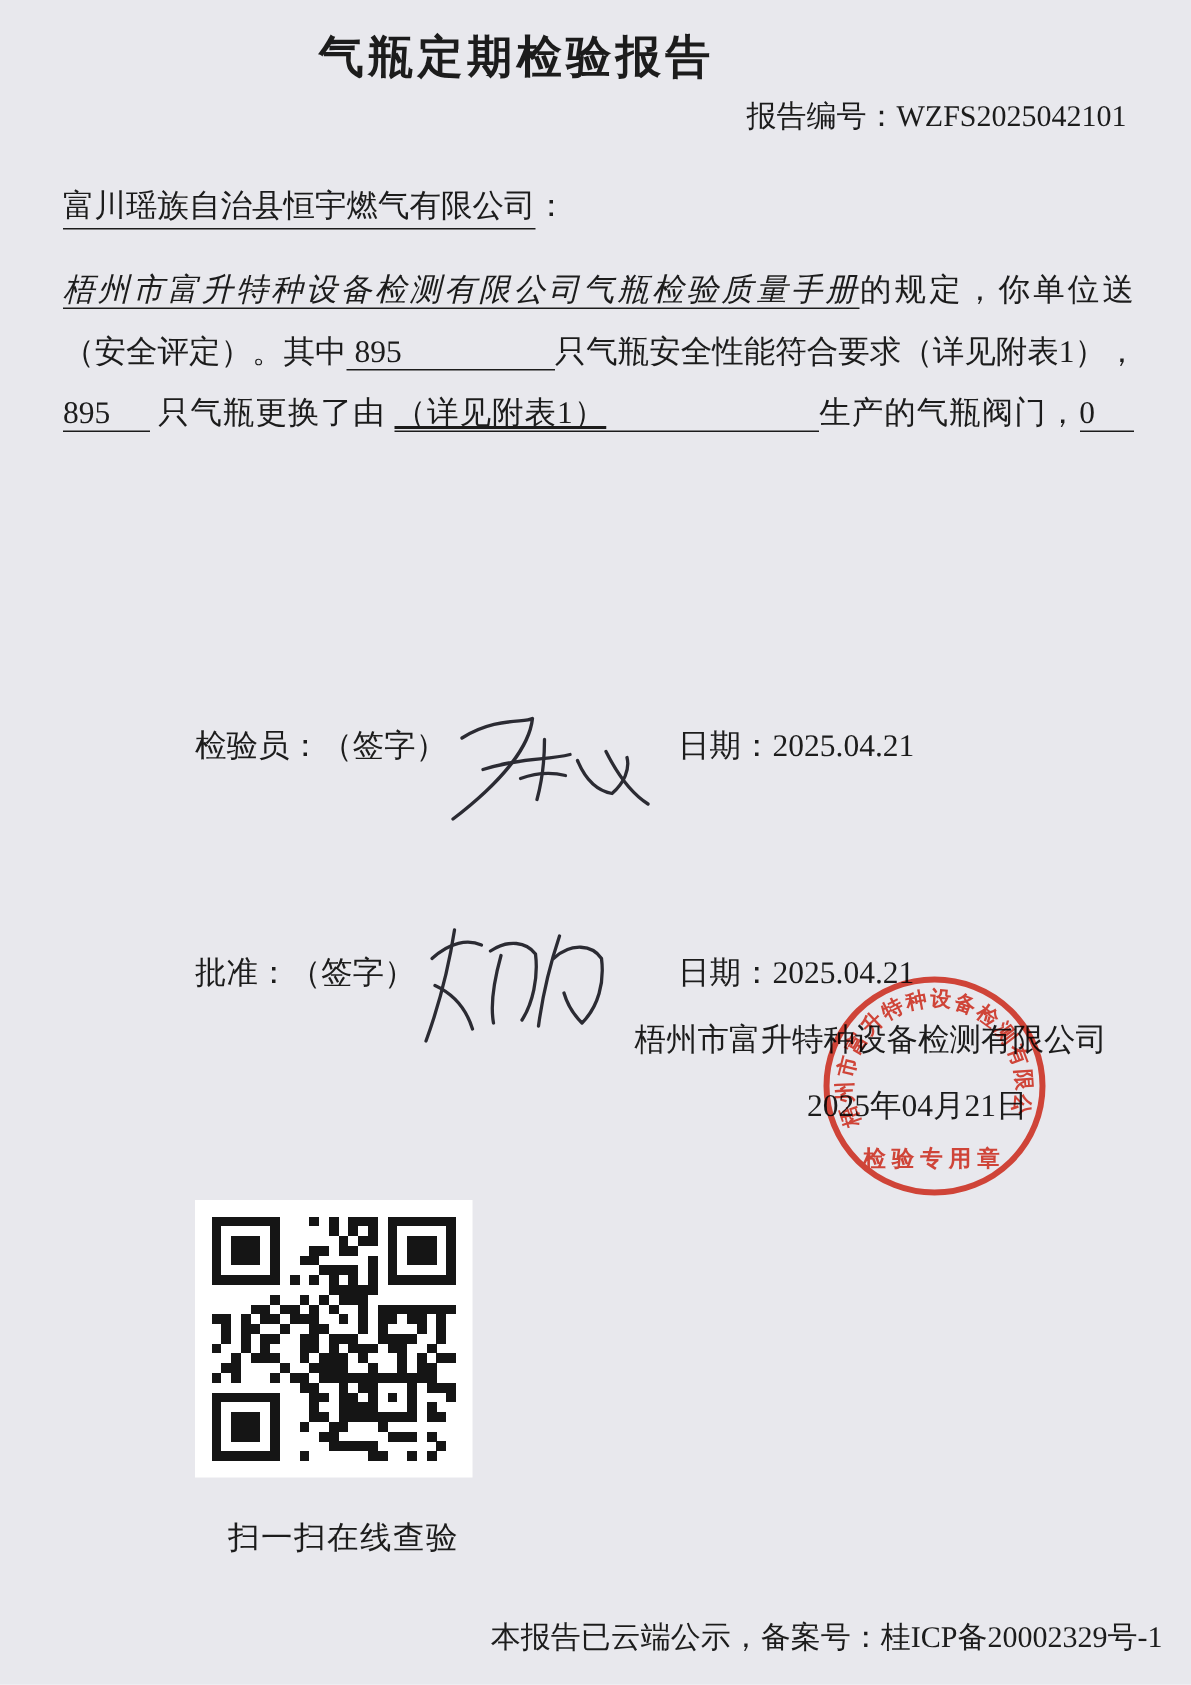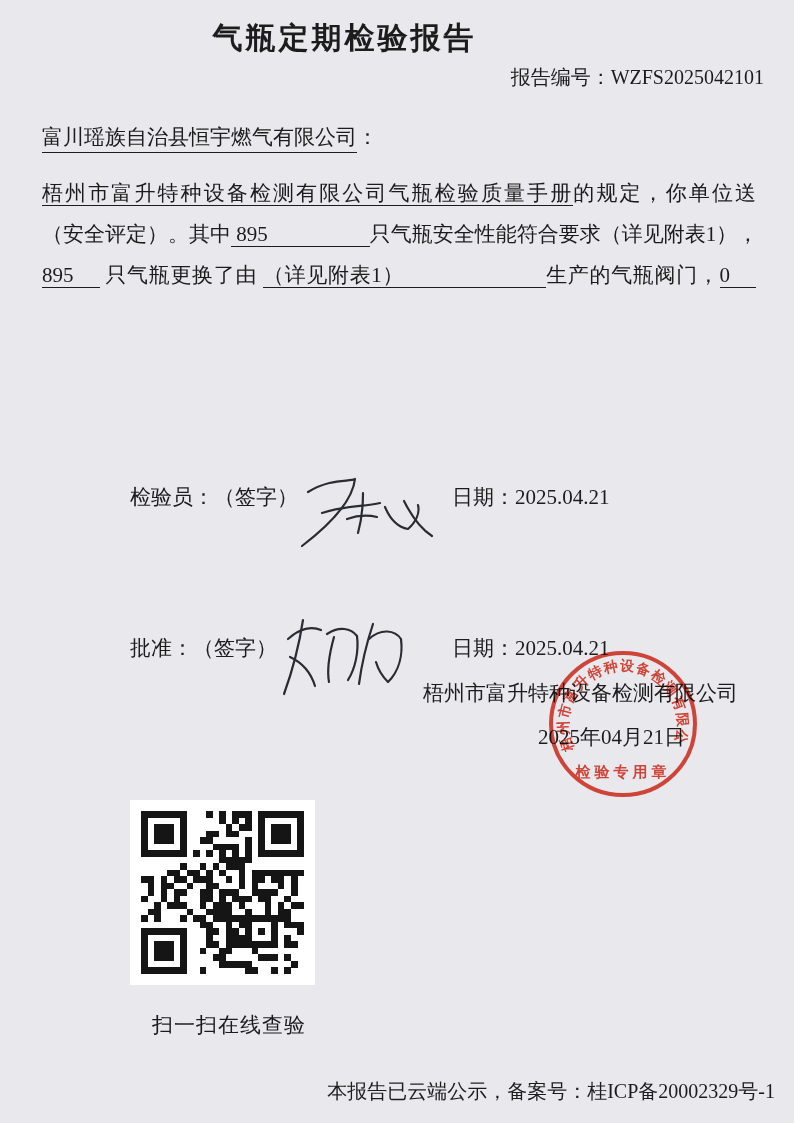--- a/index.html
+++ b/index.html
@@ -8,21 +8,21 @@
     background:#e8e8ed;
     font-family:"Liberation Serif","DejaVu Serif",serif;
     color:#1c1c1c;
   }
   .abs{position:absolute;}
   #title{
     top:18px;left:0;width:689px;text-align:center;
     font-size:30px;font-weight:bold;letter-spacing:3px;margin:0;
   }
   #report-no{
-    top:64px;right:30px;font-size:20px;white-space:nowrap;
+    top:64px;right:43px;font-size:20px;white-space:nowrap;
   }
   #addressee{
     top:123px;left:42px;font-size:21px;white-space:nowrap;text-align:center;
   }
   #addressee .u{border-bottom:1px solid #1c1c1c;padding-bottom:3px;}
   #paragraph{top:173px;left:42px;width:714px;}
   .pline{
     height:41px;line-height:41px;font-size:21px;white-space:nowrap;
   }
   .pline.just{text-align:justify;text-align-last:justify;}
@@ -49,23 +49,23 @@
 </head>
 <body style="background: rgb(232, 232, 237); color: rgb(28, 28, 28);">
 
 <h1 id="title" class="abs">气瓶定期检验报告</h1>
 
 <div id="report-no" class="abs"><span>报告编号：</span><span>WZFS2025042101</span></div>
 
 <div id="addressee" class="abs"><span class="u">富川瑶族自治县恒宇燃气有限公司</span><span>：</span></div>
 
 <div id="paragraph" class="abs">
-    <div class="pline just"><span class="u" style="">梧州市富升特种设备检测有限公司气瓶检验质量手册</span><span>的规定，你单位送</span></div>
+    <div class="pline just"><span class="u" style=" font-style: italic;">梧州市富升特种设备检测有限公司气瓶检验质量手册</span><span>的规定，你单位送</span></div>
     <div class="pline just"><span>（安全评定）。其中</span><span class="u" style="padding-right: 102px;"> 895</span><span>只气瓶安全性能符合要求（详见附表1），</span></div>
-    <div class="pline just"><span class="u" style="padding-right: 26px;">895</span><span> 只气瓶更换了由 </span><span class="u" style="padding-right: 142px;">（详见附表1）</span><span>生产的气瓶阀门，</span><span class="u" style="padding-right: 26px;">0</span></div>
+    <div class="pline just"><span class="u" style="padding-right: 26px;">895</span><span> 只气瓶更换了由 </span><span class="u" style="padding-right: 142px; text-decoration: underline;">（详见附表1）</span><span>生产的气瓶阀门，</span><span class="u" style="padding-right: 26px;">0</span></div>
   </div>
 
 <div id="inspector-label" class="abs sigrow">检验员：（签字）</div>
 <div id="inspector-date" class="abs sigrow"><span>日期：</span><span>2025.04.21</span></div>
 
 <svg id="sig1" class="abs sig" width="148" height="86" viewBox="0 0 148 86">
   <path d="M16,22 C38,8 58,12 63,9 C61,27 44,50 10,76"></path>
   <path d="M30,43 C55,35 72,37 88,33"></path>
   <path d="M71,23 C71,39 69,52 66,63"></path>
   <path d="M55,49 C66,45 77,45 85,47"></path>

